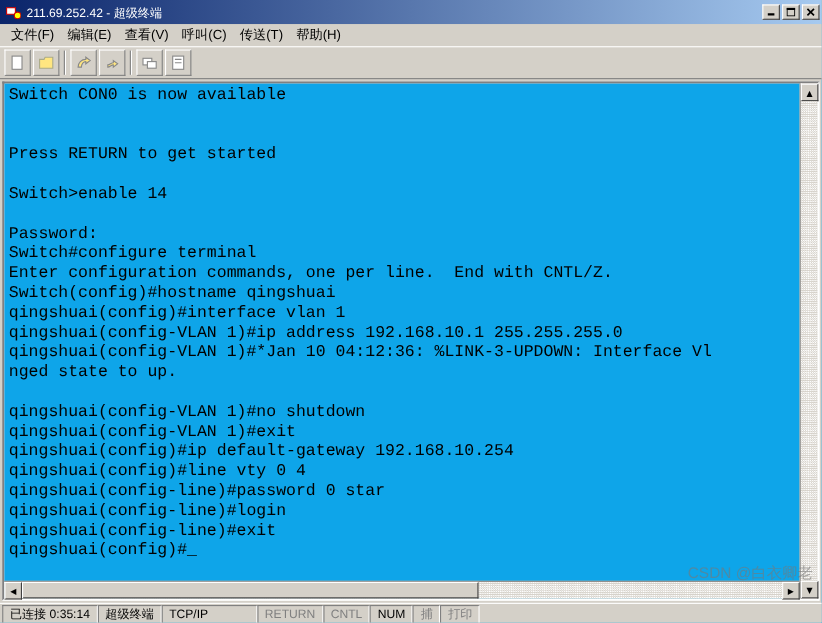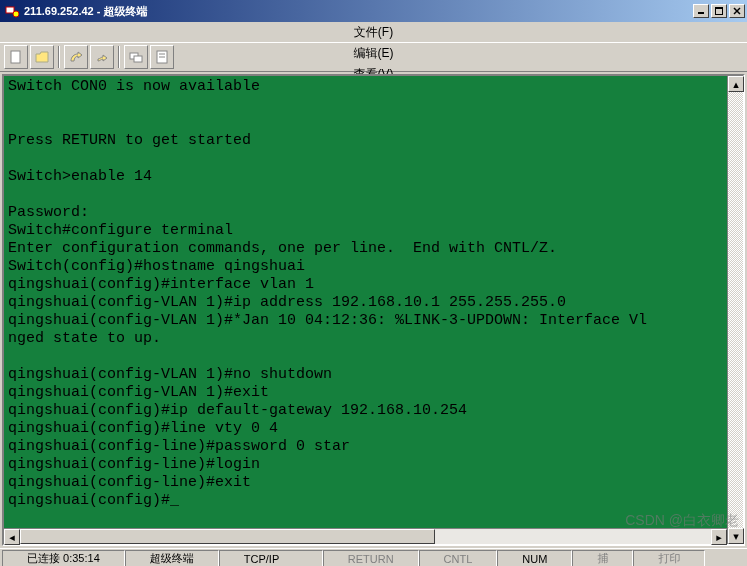--- a/index.html
+++ b/index.html
@@ -12,21 +12,21 @@
       height: 566px;
       overflow: hidden;
     }
     .titlebar {
       height: 22px;
       background: linear-gradient(to right, #0a246a, #a6caf0);
       color: white;
       display: flex;
       align-items: center;
       padding: 0 2px 0 4px;
-      font-weight: bold;
+      font-weight: normal;
       font-size: 11px;
     }
     .titlebar-icon {
       width: 16px; height: 16px;
       margin-right: 4px;
       display: inline-flex;
       align-items: center;
       justify-content: center;
     }
     .titlebar-text { flex: 1; }
@@ -41,24 +41,23 @@
       justify-content: center;
       font-size: 9px;
       color: black;
       font-family: Tahoma;
       font-weight: bold;
     }
     .menubar {
       height: 20px;
       background: #d4d0c8;
       display: flex;
-      align-items: center;
+      align-items: flex-end;
       padding: 0 4px;
       font-size: 12px;
-      flex-direction: column;
     }
     .menu-item {
       padding: 2px 6px;
       cursor: default;
     }
     .toolbar {
       height: 30px;
       background: #d4d0c8;
       border-top: 1px solid #fff;
       border-bottom: 1px solid #808080;
@@ -86,21 +85,21 @@
       position: relative;
       margin: 2px;
       border: 2px solid;
       border-color: #808080 #fff #fff #808080;
       height: 472px;
       background: white;
       display: flex;
     }
     .terminal {
       flex: 1;
-      background: #15803d;
+      background: #0ea5e9;
       font-family: "Fixedsys", "Consolas", "Courier New", monospace;
       font-size: 15px;
       line-height: 18px;
       white-space: pre;
       padding: 2px 4px;
       overflow: hidden;
       color: black;
     }
     .scrollbar-v {
       width: 16px;
@@ -141,21 +140,21 @@
       background: #d4d0c8;
       display: flex;
       align-items: center;
       font-size: 11px;
       padding: 0 2px;
       border-top: 1px solid #fff;
     }
     .status-cell {
       border: 1px solid;
       border-color: #808080 #fff #fff #808080;
-      padding: 1px 24px;
+      padding: 1px 6px;
       height: 18px;
       margin-right: 0px;
       display: flex;
       align-items: center;
     }
     .status-dim { color: #808080; }
     .watermark {
       position: absolute;
       right: 8px;
       bottom: 36px;
@@ -279,21 +278,21 @@
     <div class="sb-track-h">
         <div class="sb-thumb-h"></div>
       </div>
     <div class="sb-btn">▸</div>
   </div>
 </div>
 
 <div class="statusbar">
   <div class="status-cell">已连接 0:35:14</div>
   <div class="status-cell">超级终端</div>
-  <div class="status-cell" style="width:104px">TCP/IP</div>
+  <div class="status-cell" style="width:87px">TCP/IP</div>
   <div class="status-cell status-dim">RETURN</div>
   <div class="status-cell status-dim">CNTL</div>
   <div class="status-cell">NUM</div>
   <div class="status-cell status-dim">捕</div>
   <div class="status-cell status-dim">打印</div>
 </div>
 
 <div class="watermark">CSDN @白衣卿老</div>
 
 </body></html>

